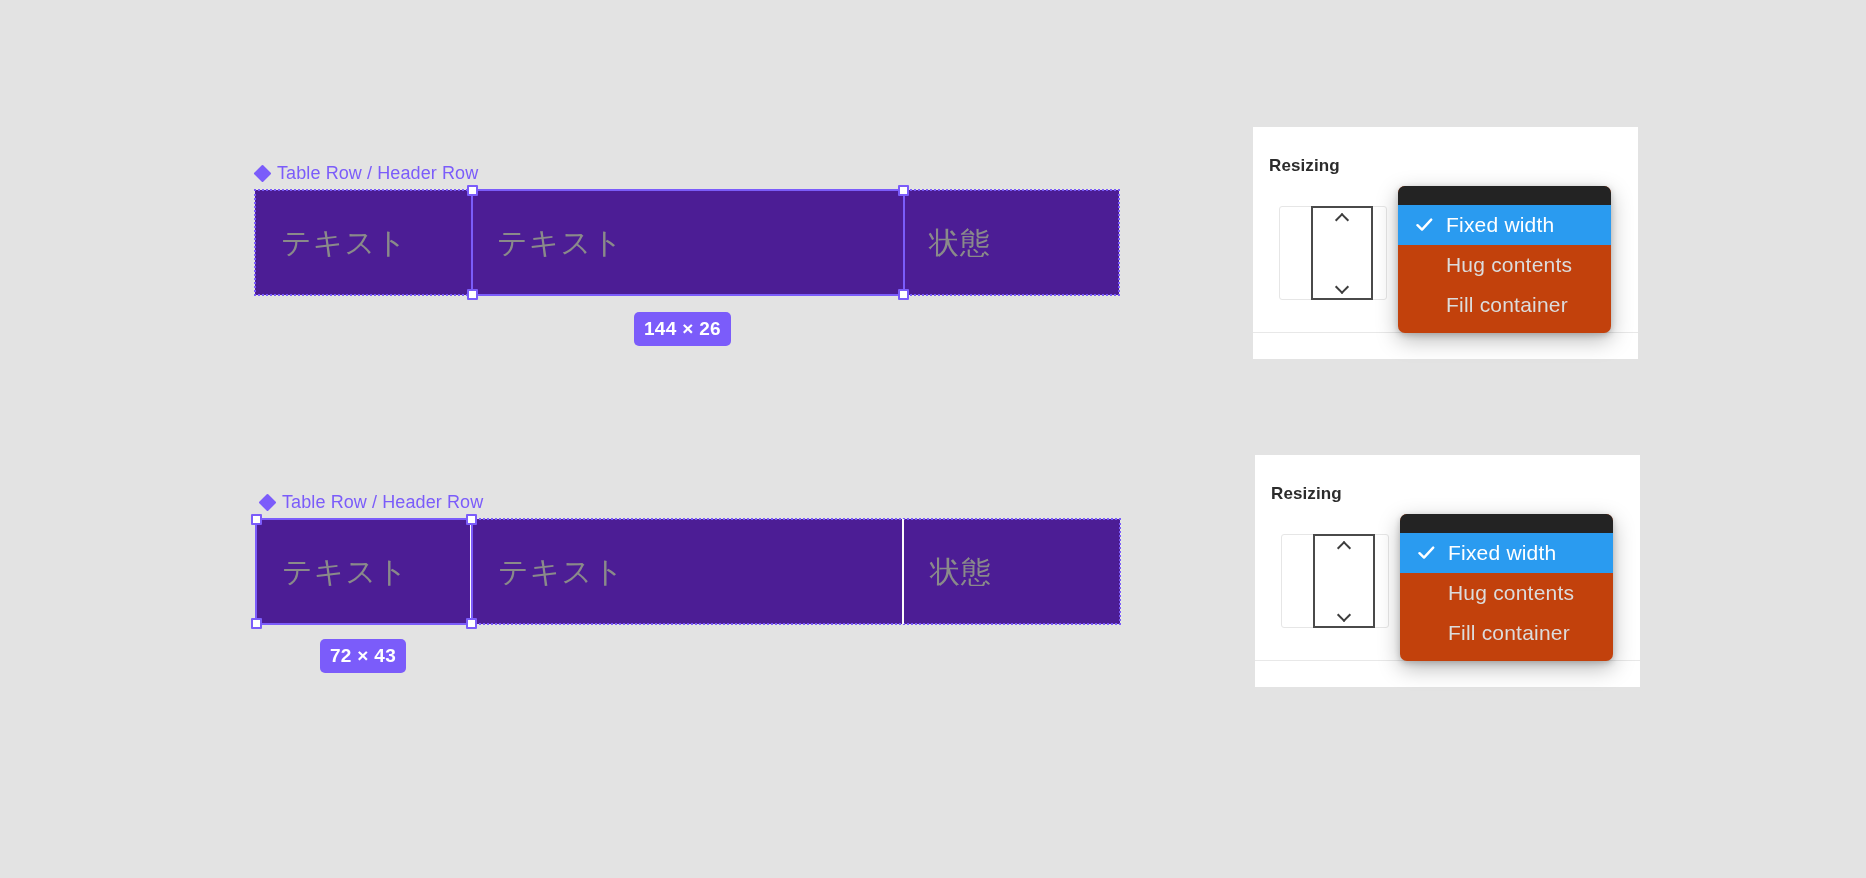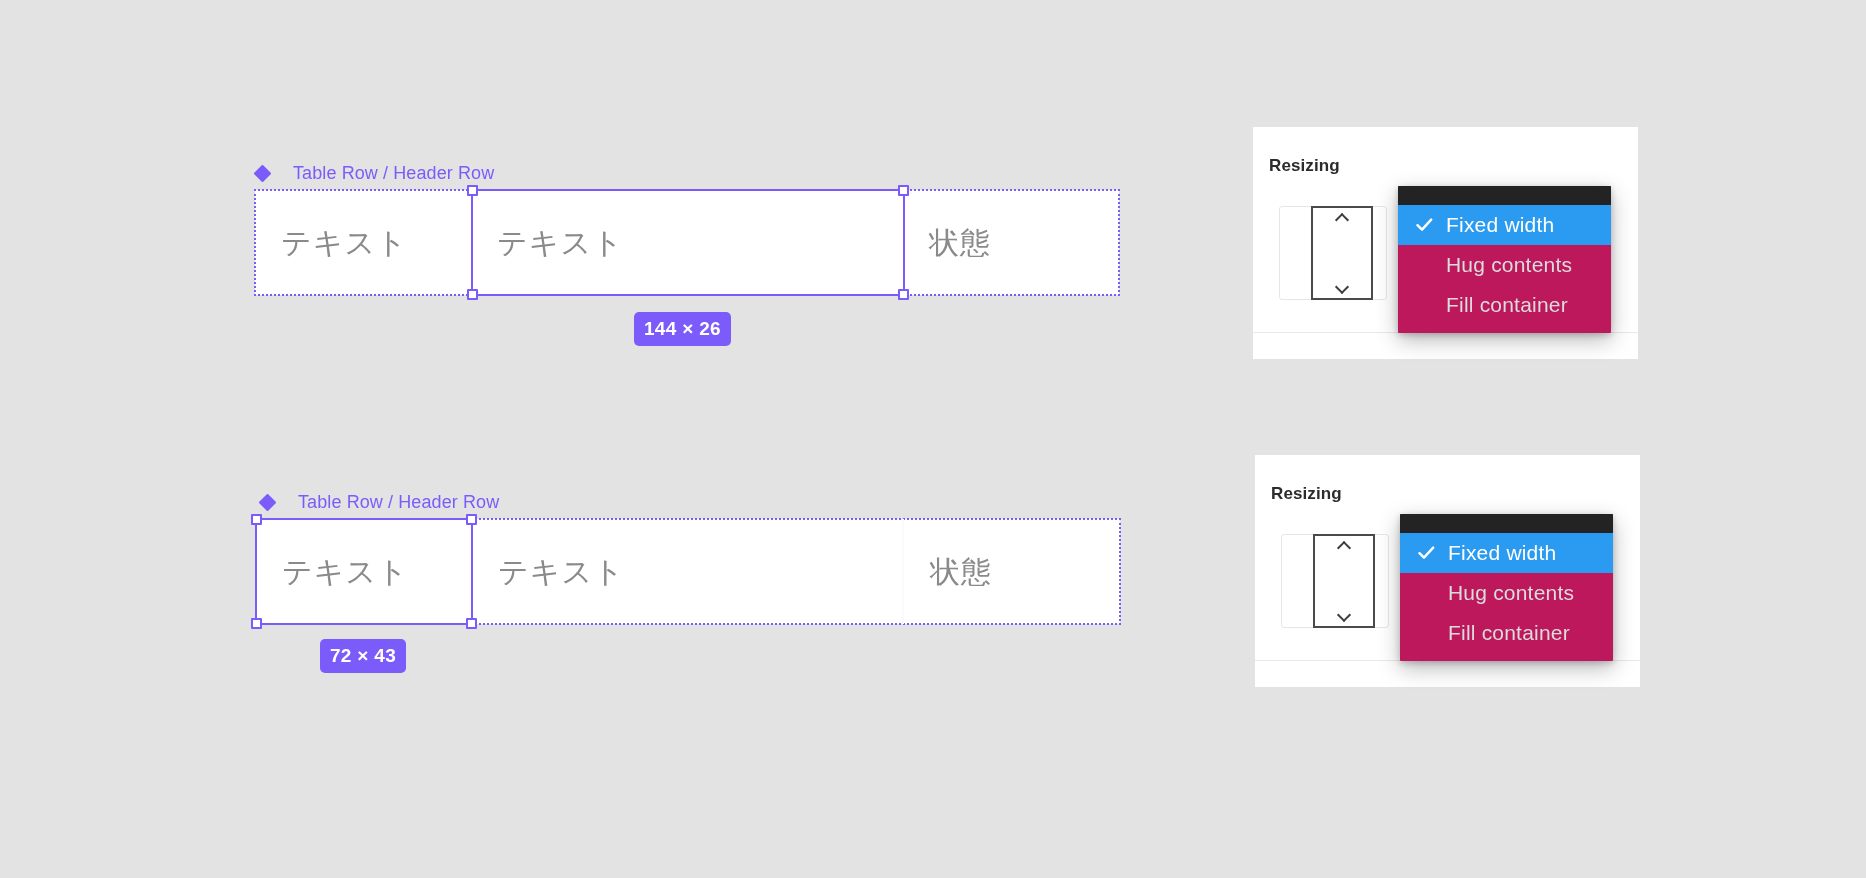--- a/index.html
+++ b/index.html
@@ -21,21 +21,21 @@
     inset: 0;
   }
 
   
   .comp-group { position: absolute; }
 
   .comp-label {
     position: absolute;
     display: flex;
     align-items: center;
-    gap: 23px;
+    gap: 7px;
     white-space: nowrap;
     color: #7b5cfa;
     font-size: 18px;
     line-height: 20px;
     letter-spacing: 0.1px;
   }
   .comp-label .diamond-icon {
     width: 15px; height: 15px;
     position: relative;
     flex: 0 0 auto;
@@ -49,21 +49,21 @@
   }
   .comp-label .diamond-icon i.d-t { left: 4px;  top: 0px; }
   .comp-label .diamond-icon i.d-l { left: 0px;  top: 4px; }
   .comp-label .diamond-icon i.d-r { left: 8px;  top: 4px; }
   .comp-label .diamond-icon i.d-b { left: 4px;  top: 8px; }
 
   
   .row-frame {
     position: absolute;
     box-sizing: border-box;
-    background: #ffffff;
+    background: #4c1d95;
     display: flex;
     align-items: stretch;
   }
   .row-frame.dotted {
     outline: 2px dotted #7b5cfa;
     outline-offset: -1px;
   }
   .cell {
     box-sizing: border-box;
     display: flex;
@@ -185,22 +185,22 @@
     width: 8px; height: 8px;
     border-left: 2px solid #3d3d3d;
     border-top: 2px solid #3d3d3d;
   }
   .chev.up::before   { transform: rotate(45deg); }
   .chev.down::before { transform: rotate(225deg); top: 0px; }
 
   
   .context-menu {
     position: absolute;
-    background: #be185d;
-    border-radius: 1px;
+    background: #c2410c;
+    border-radius: 7px;
     box-shadow: 0 7px 22px rgba(0,0,0,0.28), 0 2px 6px rgba(0,0,0,0.2);
     padding: 0 0 8px 0;
     overflow: hidden;
     box-sizing: border-box;
   }
   .menu-strip {
     height: 19px;
     background: #232323;
   }
   .menu-item {

